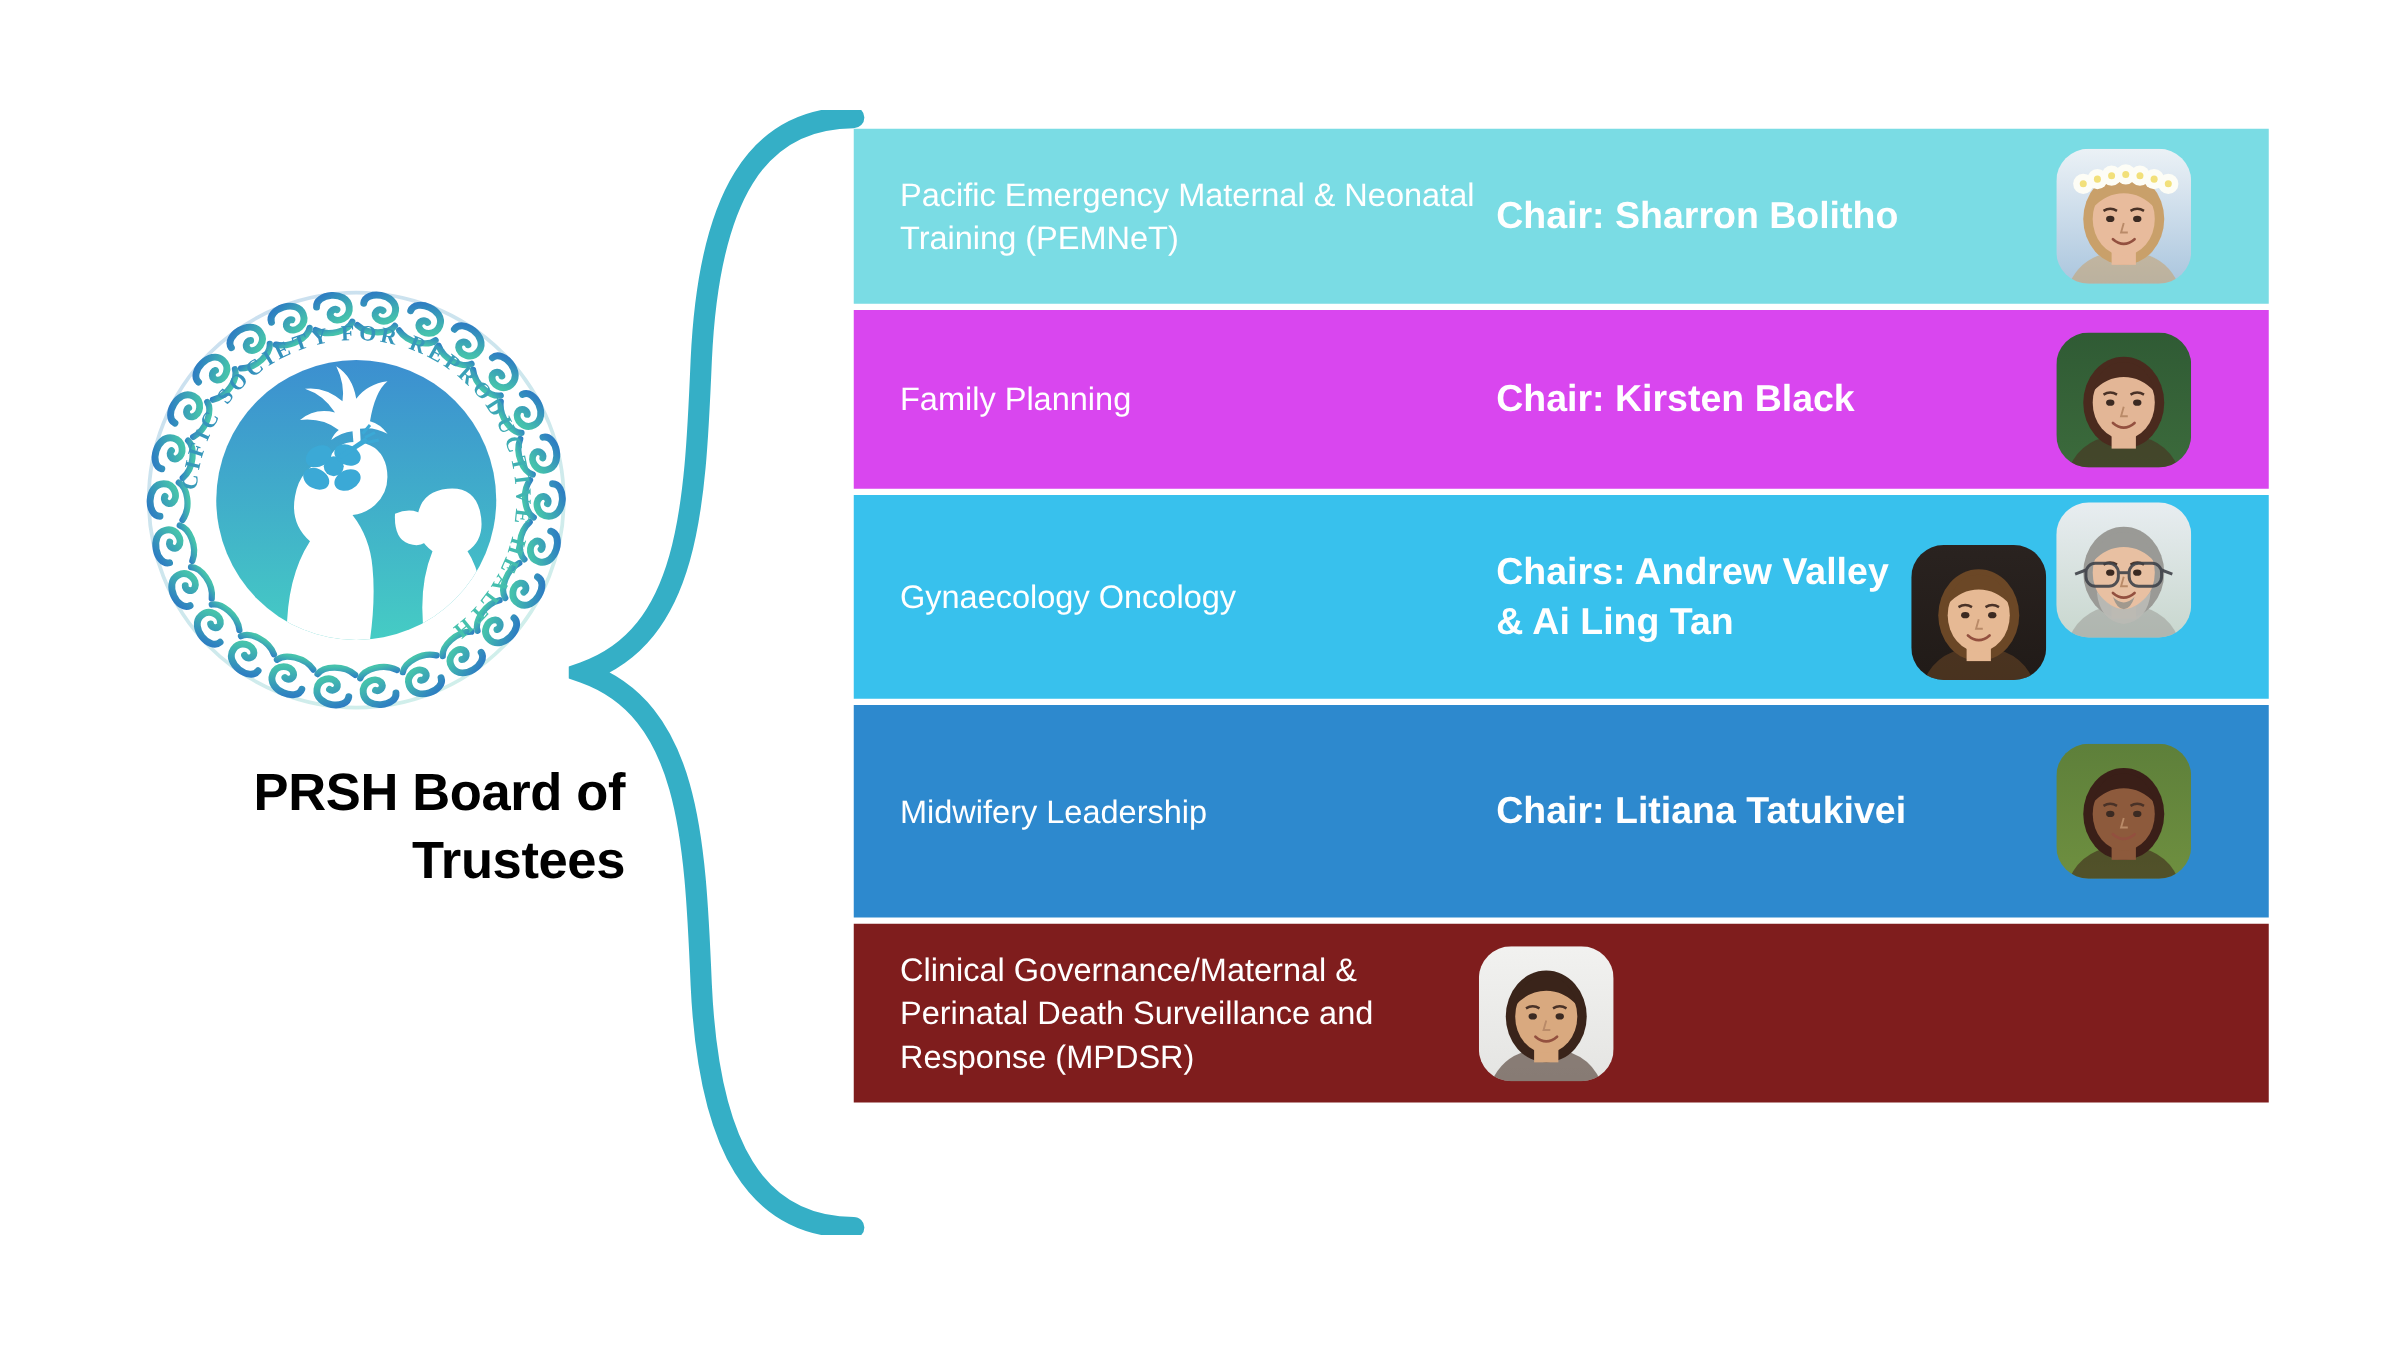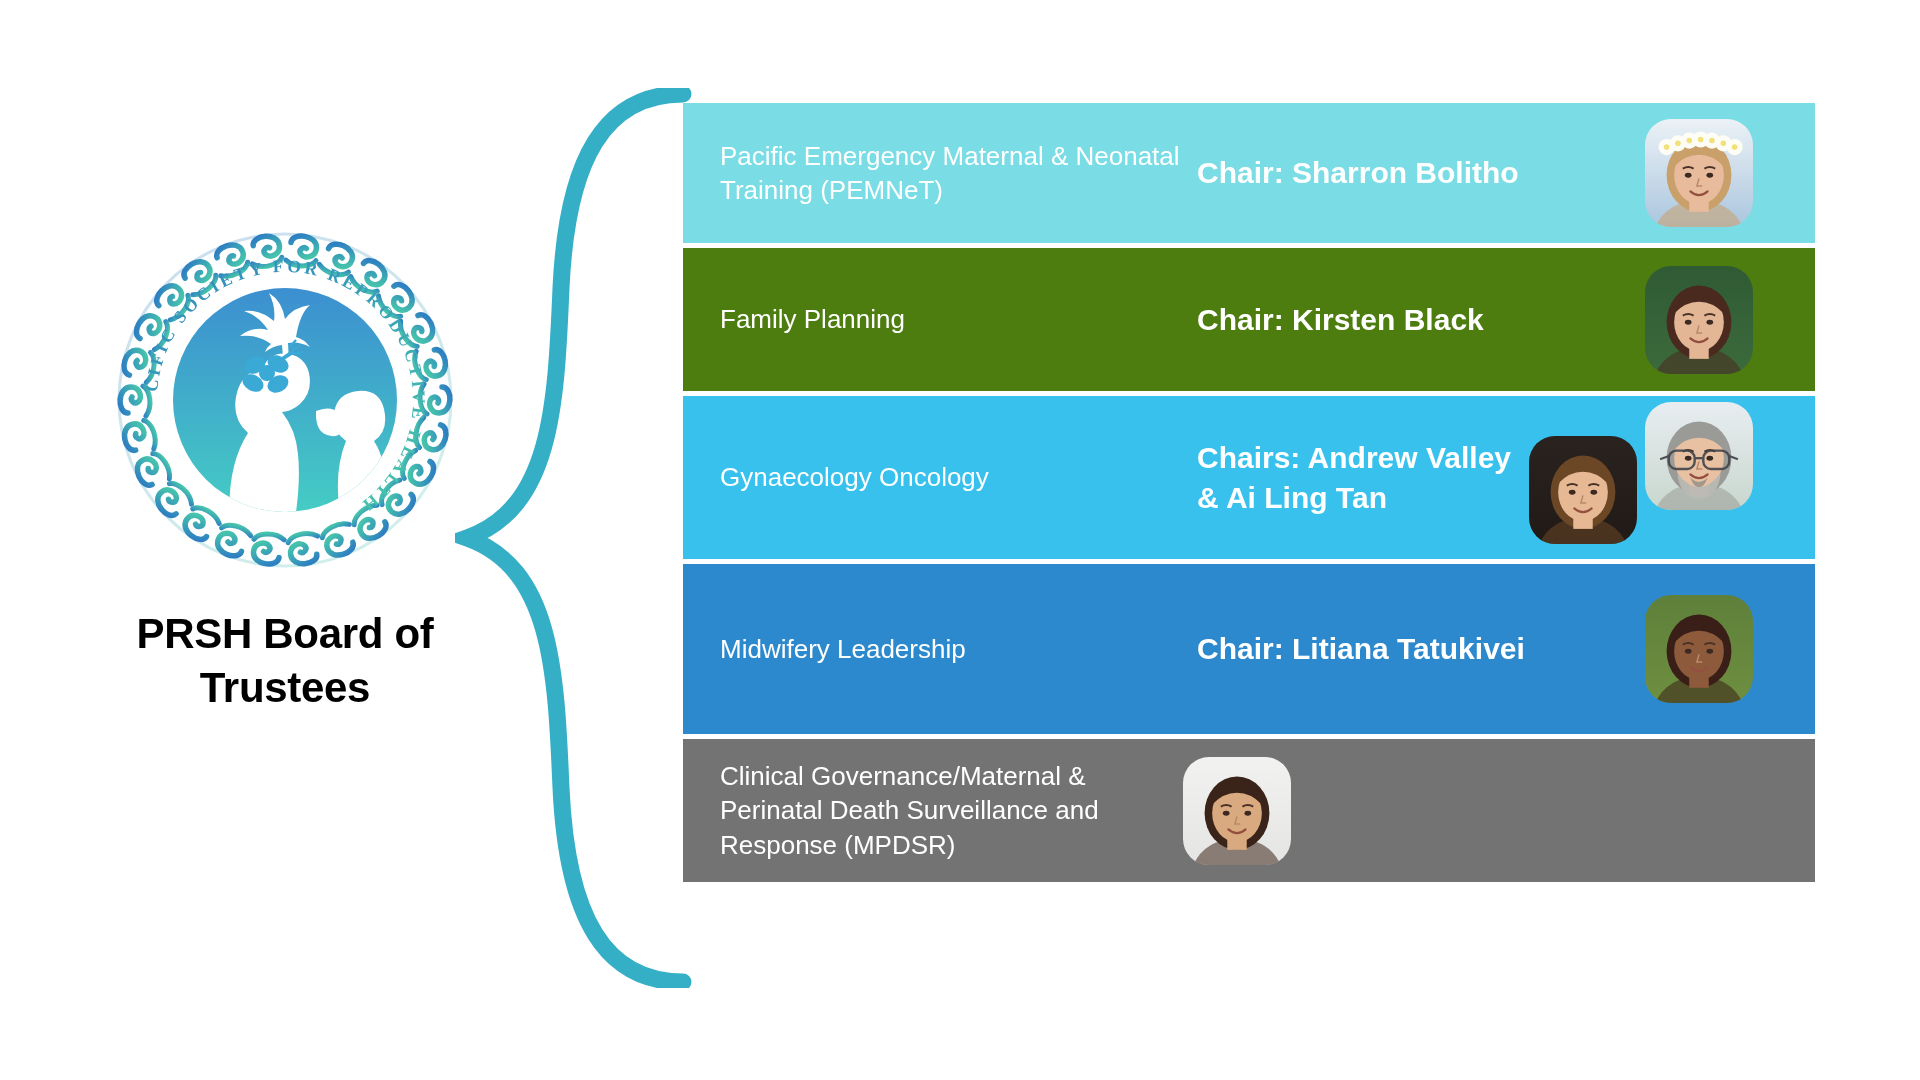--- a/index.html
+++ b/index.html
@@ -18,20 +18,21 @@
     width: 430px; text-align: center;
   }
   #logo-wrap { width: 350px; height: 350px; margin: 0 auto; position: relative; }
   #logo-svg { width: 350px; height: 350px; display: block; }
 
   #board-title {
     margin-top: 32px;
     font-size: 42px; font-weight: bold; color: #000000;
     line-height: 1.28; letter-spacing: -0.3px;
     font-family: "Liberation Sans", sans-serif;
+    text-align: right;
   }
 
   
   #brace-svg {
     position: absolute; left: 455px; top: 88px;
     width: 240px; height: 900px;
   }
 
   
   #panel {
@@ -301,21 +302,21 @@
                 <circle cx="62" cy="23.937822173508927" r="2.6" fill="#f2e07a"></circle>
                 <circle cx="72.5" cy="26.5" r="7.5" fill="#fdfdf6"></circle>
                 <circle cx="72.5" cy="26.5" r="2.6" fill="#f2e07a"></circle>
                 <circle cx="83" cy="30" r="7.5" fill="#fdfdf6"></circle>
                 <circle cx="83" cy="30" r="2.6" fill="#f2e07a"></circle>
               </g>
             </svg>
           </div>
         </div>
       </div>
-      <div class="row" style="background: #4d7c0f; height: 143px;">
+      <div class="row" style="background: #d946ef; height: 143px;">
         <div class="row-title">Family Planning</div>
         <div class="row-chair">Chair: Kirsten Black</div>
         <div class="photos">
           <div class="avatar">
             <svg viewBox="0 0 100 108" preserveAspectRatio="xMidYMid slice">
               <defs>
                 <linearGradient id="bg_kirstenblack" x1="0" y1="0" x2="0" y2="1">
                   <stop offset="0%" stop-color="#2f5a34"></stop>
                   <stop offset="100%" stop-color="#3c6b3c"></stop>
                 </linearGradient>
@@ -416,21 +417,21 @@
               <ellipse cx="40" cy="56" rx="3.1" ry="2.3" fill="#3b2a22"></ellipse>
               <ellipse cx="60" cy="56" rx="3.1" ry="2.3" fill="#3b2a22"></ellipse>
               <path d="M35 50 q5 -3 10 0" stroke="#4a3227" stroke-width="1.8" fill="none"></path>
               <path d="M55 50 q5 -3 10 0" stroke="#4a3227" stroke-width="1.8" fill="none"></path>
               <path d="M50 59 l-2 7 h5" stroke="#b98a68" stroke-width="1.4" fill="none"></path>
               <path d="M42 71 q8 7 16 0" stroke="#93503f" stroke-width="2" fill="none" stroke-linecap="round"></path>
             </svg>
           </div>
         </div>
       </div>
-      <div class="row" style="background: #737373; height: 143px;">
+      <div class="row" style="background: #7f1d1d; height: 143px;">
         <div class="row-title">Clinical Governance/Maternal &amp; Perinatal Death Surveillance and Response (MPDSR)</div>
         <div class="photos">
           <div class="avatar">
             <svg viewBox="0 0 100 108" preserveAspectRatio="xMidYMid slice">
               <defs>
                 <linearGradient id="bg_falaholafuka" x1="0" y1="0" x2="0" y2="1">
                   <stop offset="0%" stop-color="#f2f2f0"></stop>
                   <stop offset="100%" stop-color="#e4e4e2"></stop>
                 </linearGradient>
               </defs>

